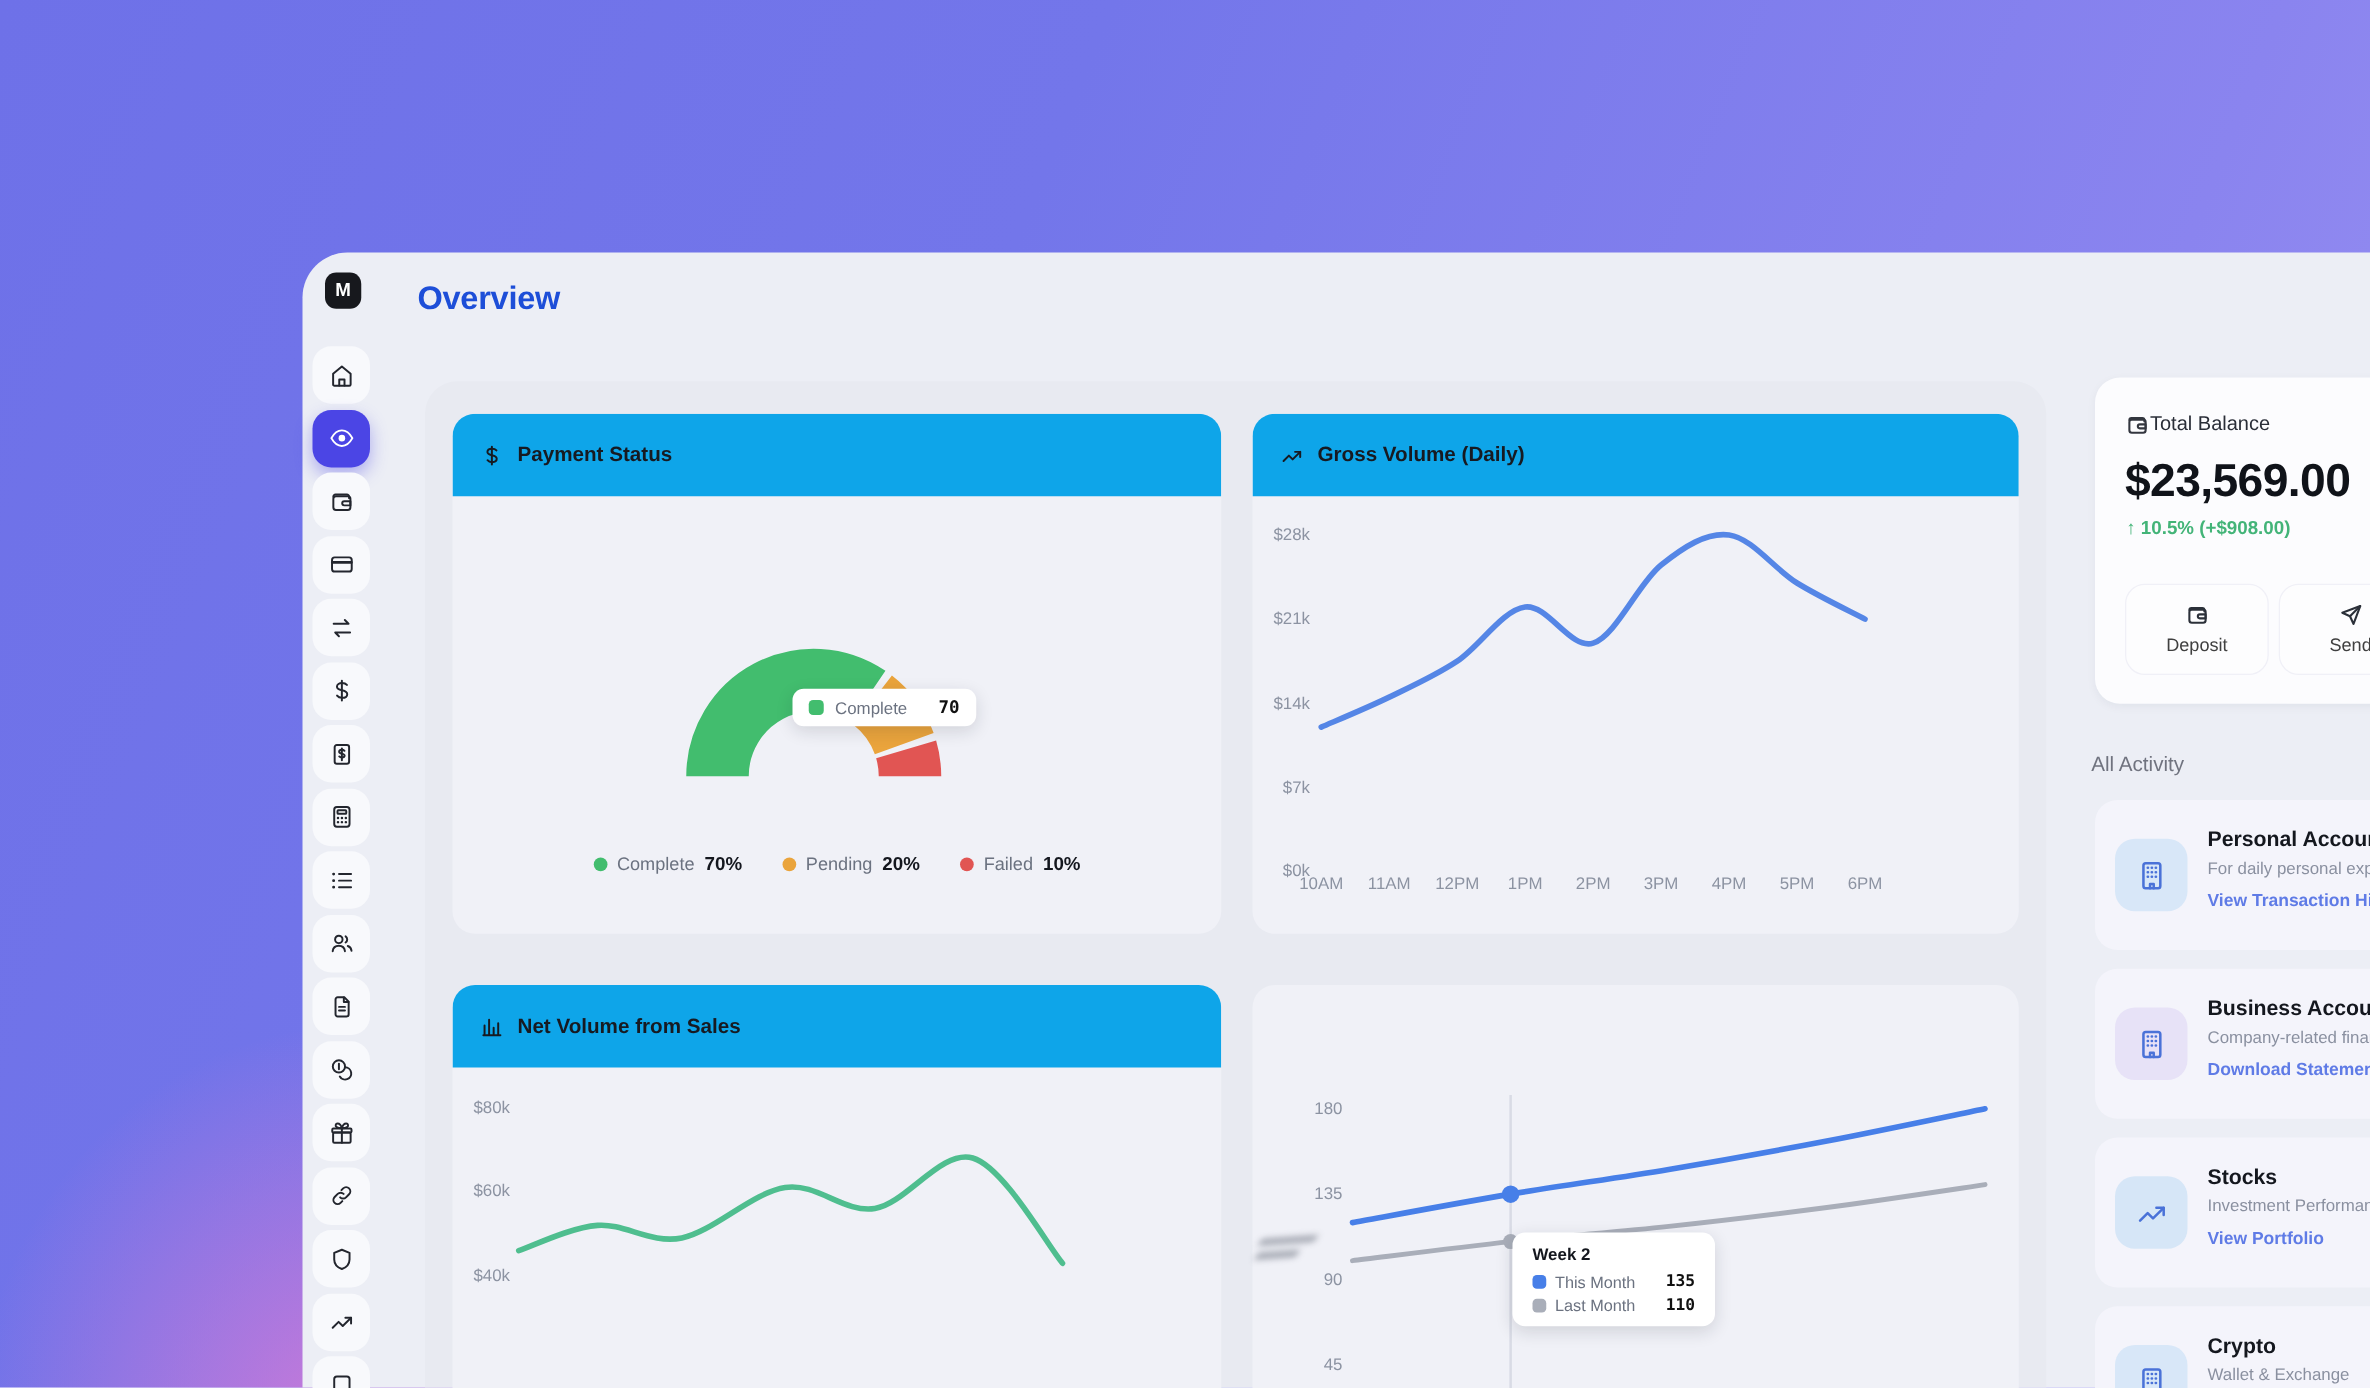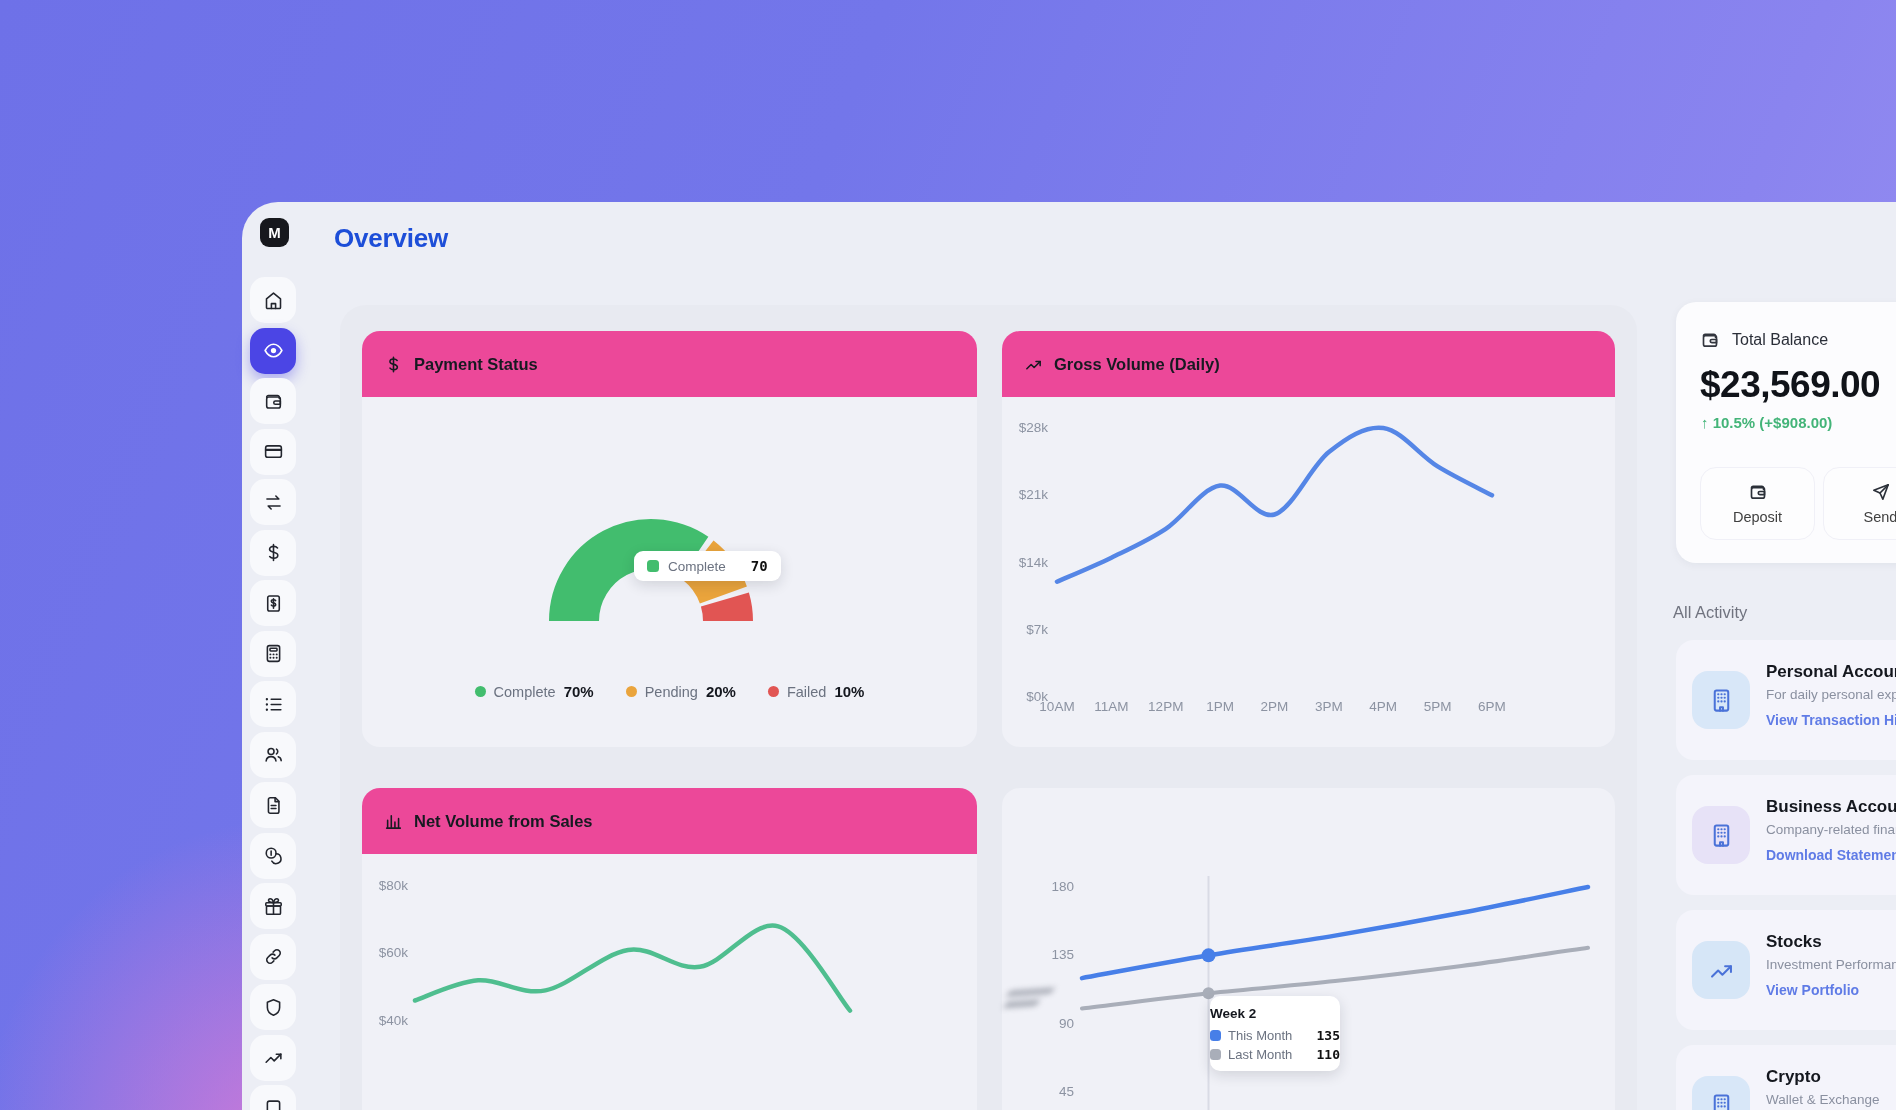--- a/index.html
+++ b/index.html
@@ -19,21 +19,21 @@
   
   .rail{position:absolute;left:0;top:0;width:56px;height:100%;}
   .tile{position:absolute;left:8px;width:46px;height:46px;border-radius:15px;
     background:#f8f9fc;color:#23262e;display:flex;align-items:center;justify-content:center;}
   .tile svg{width:21px;height:21px;}
   .tile.active{background:#4b45e5;color:#fff;box-shadow:0 6px 14px rgba(75,69,229,.4);}
   
   .panel{position:absolute;left:98px;top:103px;width:1297px;height:805px;
     background:#e8eaf1;border-radius:26px 26px 0 0;}
   .card{position:absolute;background:#f0f1f7;border-radius:18px;overflow:hidden;}
-  .card header{position:absolute;left:0;top:0;right:0;height:66px;background:#ec4899;
+  .card header{position:absolute;left:0;top:0;right:0;height:66px;background:#0ea5e9;
     display:flex;align-items:center;gap:11px;padding-left:22px;}
   .card header .hicon{width:19px;height:19px;color:#171a21;display:inline-flex;}
   .card header .hicon svg{width:19px;height:19px;}
   .card header h2{margin:0;font-size:16.5px;font-weight:700;color:#171a21;}
   .ytick{position:absolute;font-size:13.5px;color:#8c93a2;text-align:right;}
   .xtick{position:absolute;font-size:13.5px;color:#8c93a2;width:60px;text-align:center;}
   .plot{position:absolute;left:0;top:0;pointer-events:none;}
   
   .g-tip{position:absolute;left:272px;top:220px;height:30px;background:#fff;border-radius:9px;
     box-shadow:0 4px 14px rgba(20,25,40,.14);display:flex;align-items:center;gap:9px;
@@ -43,30 +43,30 @@
   .t-val{font-size:14px;font-weight:700;color:#111;}
   .mono{font-family:"DejaVu Sans Mono",monospace;}
   .g-tip .t-val{margin-left:16px;text-align:right;}
   .legend{position:absolute;left:0;right:0;top:352px;display:flex;justify-content:center;
     gap:32px;align-items:center;}
   .leg-item{display:flex;align-items:center;gap:8px;}
   .dot{width:11px;height:11px;border-radius:50%;flex:none;}
   .leg-label{font-size:14.5px;color:#6b7280;}
   .leg-val{font-size:15px;font-weight:700;color:#14171e;}
   
-  .w-tip{position:absolute;left:208px;top:208px;width:130px;background:#fff;border-radius:10px;
-    box-shadow:0 4px 14px rgba(20,25,40,.14);padding:10px 0 9px;z-index:5;}
+  .w-tip{position:absolute;left:208px;top:198px;width:130px;background:#fff;border-radius:10px;
+    box-shadow:0 4px 14px rgba(20,25,40,.14);padding:10px 16px 9px;z-index:5;}
   .w-title{font-size:13.5px;font-weight:700;color:#14171e;margin-bottom:7px;}
   .w-row{display:flex;align-items:center;gap:7px;margin-top:4px;}
   .w-row .t-label{font-size:13px;}
   .w-row .t-val{font-size:13px;margin-left:auto;}
   
   .balance-card{position:absolute;left:1434px;top:100px;width:420px;height:261px;
     background:#fcfcfe;border-radius:20px;box-shadow:0 2px 8px rgba(25,30,60,.05);}
-  .bal-head{position:absolute;left:24px;top:28px;display:flex;align-items:center;gap:12px;
+  .bal-head{position:absolute;left:24px;top:28px;display:flex;align-items:center;gap:0;
     color:#33363f;}
   .bal-head svg{width:20px;height:20px;}
   .bal-label{font-size:16px;font-weight:500;color:#2a2e38;}
   .bal-amount{position:absolute;left:24px;top:62px;font-size:37px;font-weight:800;
     color:#101319;letter-spacing:-.5px;white-space:nowrap;}
   .bal-change{position:absolute;left:25px;top:112px;font-size:15px;font-weight:600;color:#43b478;}
   .action-btn{position:absolute;top:165px;width:113px;height:71px;background:#fdfdfe;
     border:1px solid #f0f0f7;border-radius:16px;display:flex;flex-direction:column;
     align-items:center;justify-content:center;gap:7px;color:#2b3039;}
   .action-btn svg{width:20px;height:20px;}

